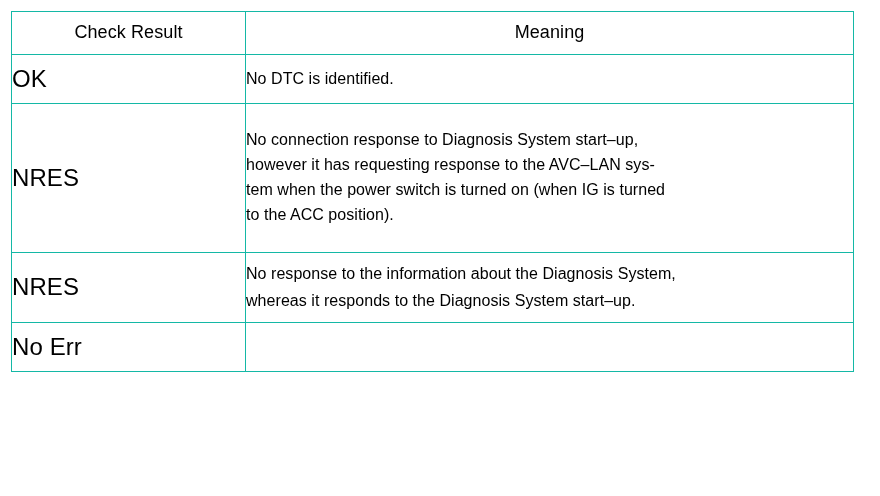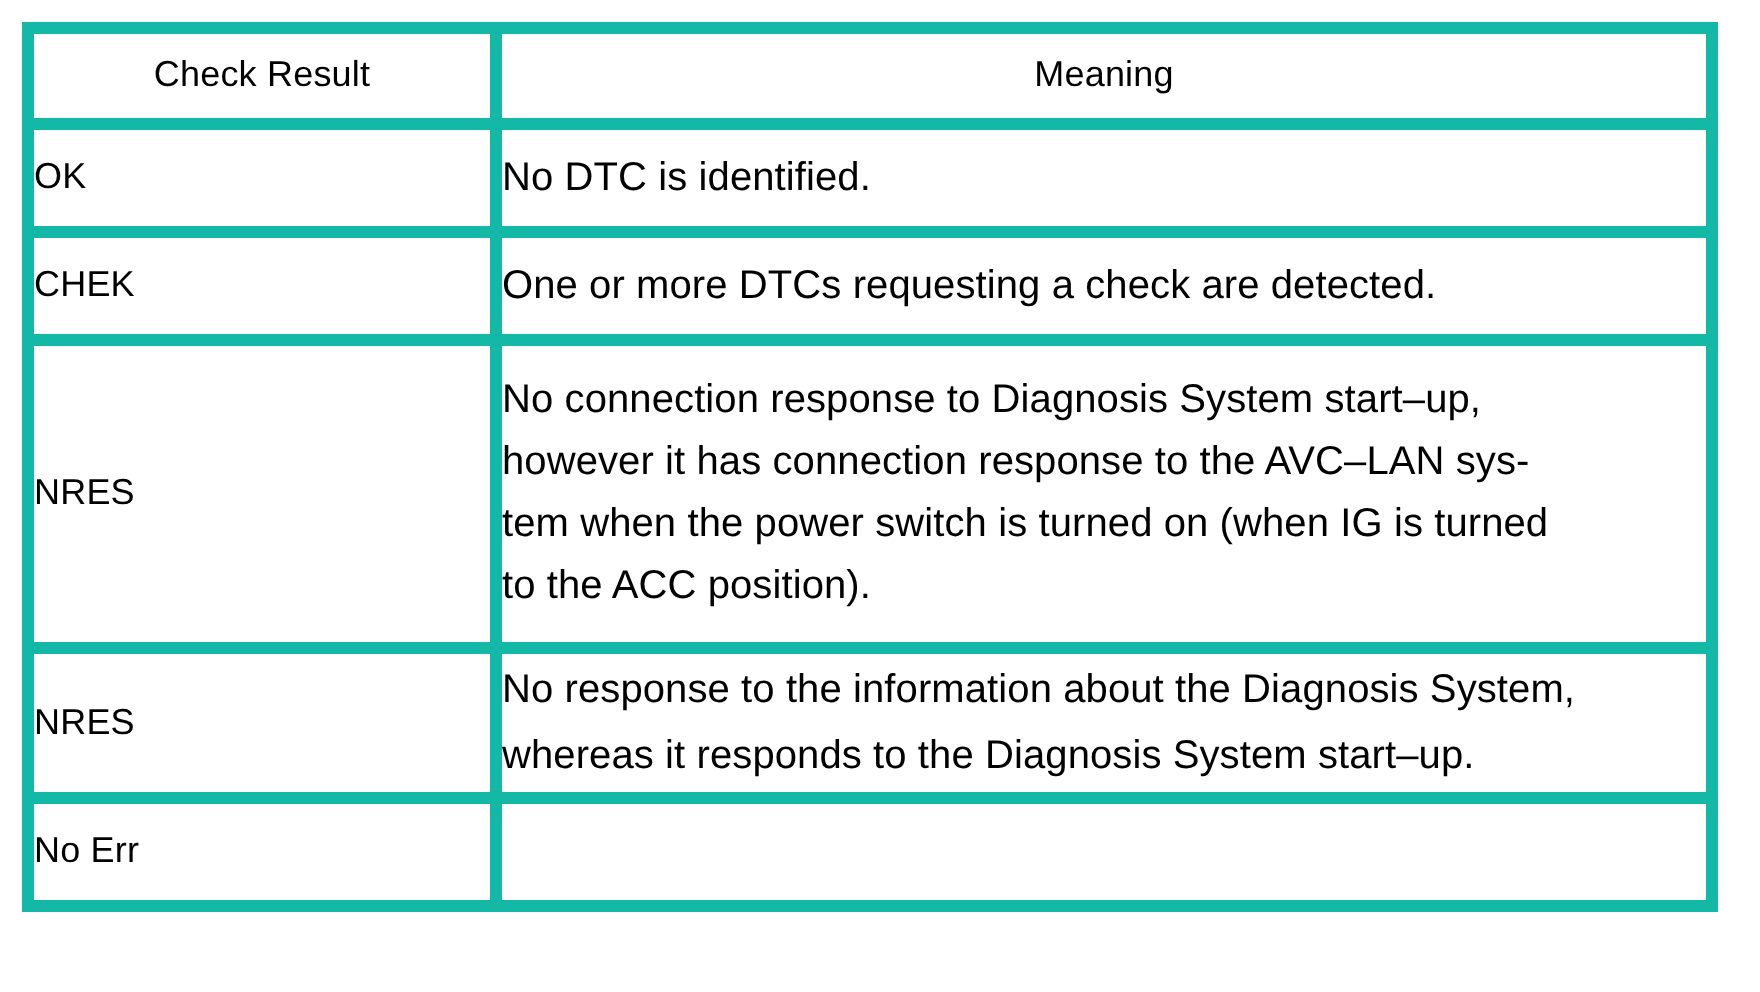--- a/index.html
+++ b/index.html
@@ -37,49 +37,49 @@
     table-layout: fixed;
     width: 842px;
     background: #ffffff;
   }
 
   table.check-result-table col.col-result { width: 234px; }
   table.check-result-table col.col-meaning { width: 608px; }
 
   table.check-result-table th,
   table.check-result-table td {
-    border: 6px solid #14b8a6;
+    border: 1px solid #14b8a6;
     padding: 0;
     vertical-align: middle;
     background: #ffffff;
   }
 
   
   .hdr-cell {
     text-align: center;
     font-size: 18px;
     font-weight: normal;
     height: 42px;
     line-height: 1.2;
     letter-spacing: 0.1px;
   }
 
   
   .code-cell {
     text-align: left;
-    font-size: 18px;
+    font-size: 24px;
     padding-left: 11px;
     line-height: 1.2;
     letter-spacing: 0.1px;
   }
 
   
   .meaning-cell {
     text-align: left;
-    font-size: 20px;
+    font-size: 16px;
     padding-left: 11px;
     padding-right: 8px;
     line-height: 1.2;
     letter-spacing: 0.05px;
   }
 
   .meaning-cell .line {
     display: block;
     white-space: nowrap;
   }
@@ -113,32 +113,26 @@
       <tbody>
 
         <tr class="row-h2">
           <td class="code-cell">OK</td>
           <td class="meaning-cell">
             <span class="line">No DTC is identified.</span>
           </td>
         </tr>
 
 
-        <tr class="row-h2">
-          <td class="code-cell">CHEK</td>
-          <td class="meaning-cell">
-            <span class="line">One or more DTCs requesting a check are detected.</span>
-          </td>
-        </tr>
 
         <tr class="row-h4">
           <td class="code-cell">NRES</td>
           <td class="meaning-cell">
             <span class="line">No connection response to Diagnosis System start–up,</span>
-            <span class="line">however it has connection response to the AVC–LAN sys-</span>
+            <span class="line">however it has requesting response to the AVC–LAN sys-</span>
             <span class="line">tem when the power switch is turned on (when IG is turned</span>
             <span class="line">to the ACC position).</span>
           </td>
         </tr>
 
 
         <tr class="row-h3">
           <td class="code-cell">NRES</td>
           <td class="meaning-cell">
             <span class="line">No response to the information about the Diagnosis System,</span>

